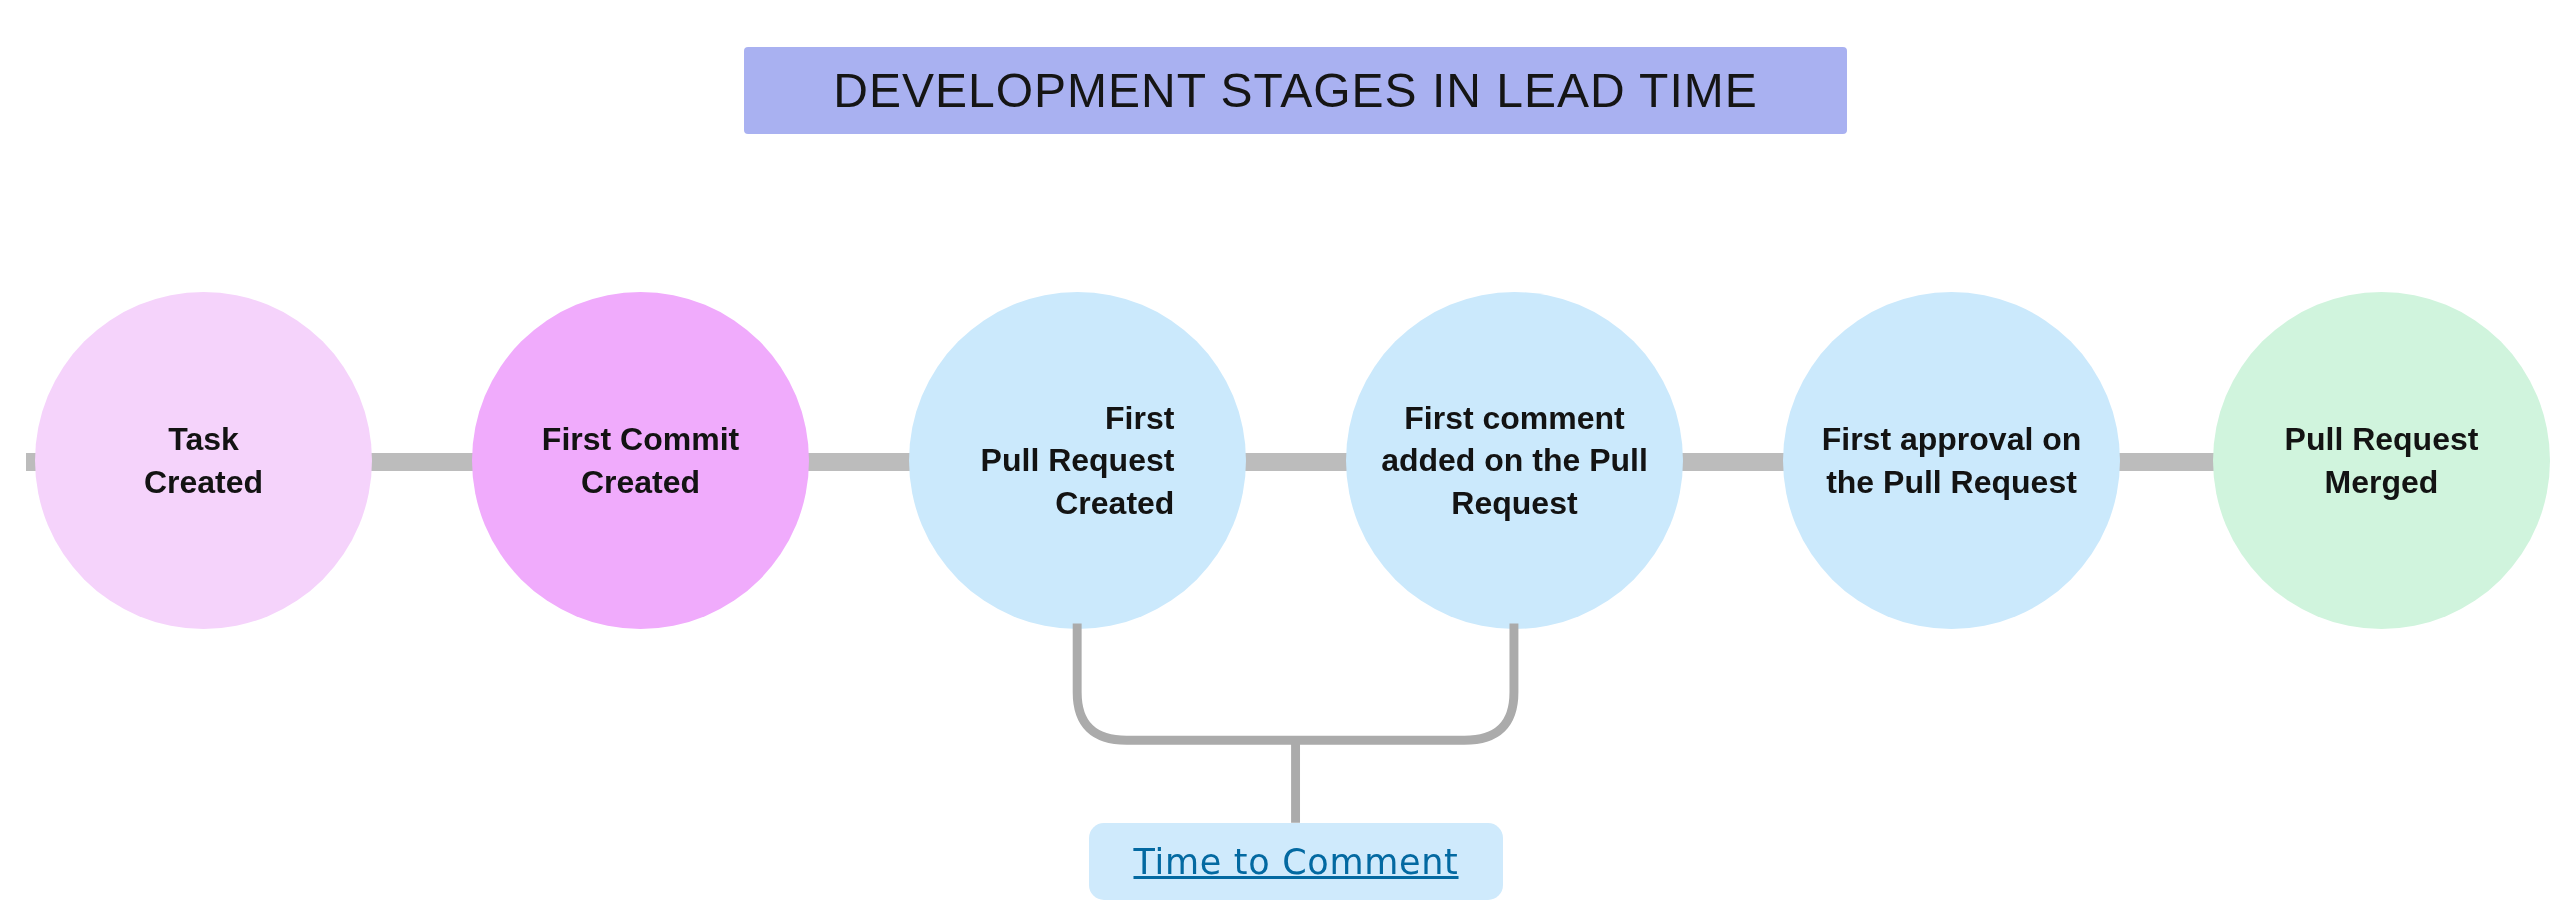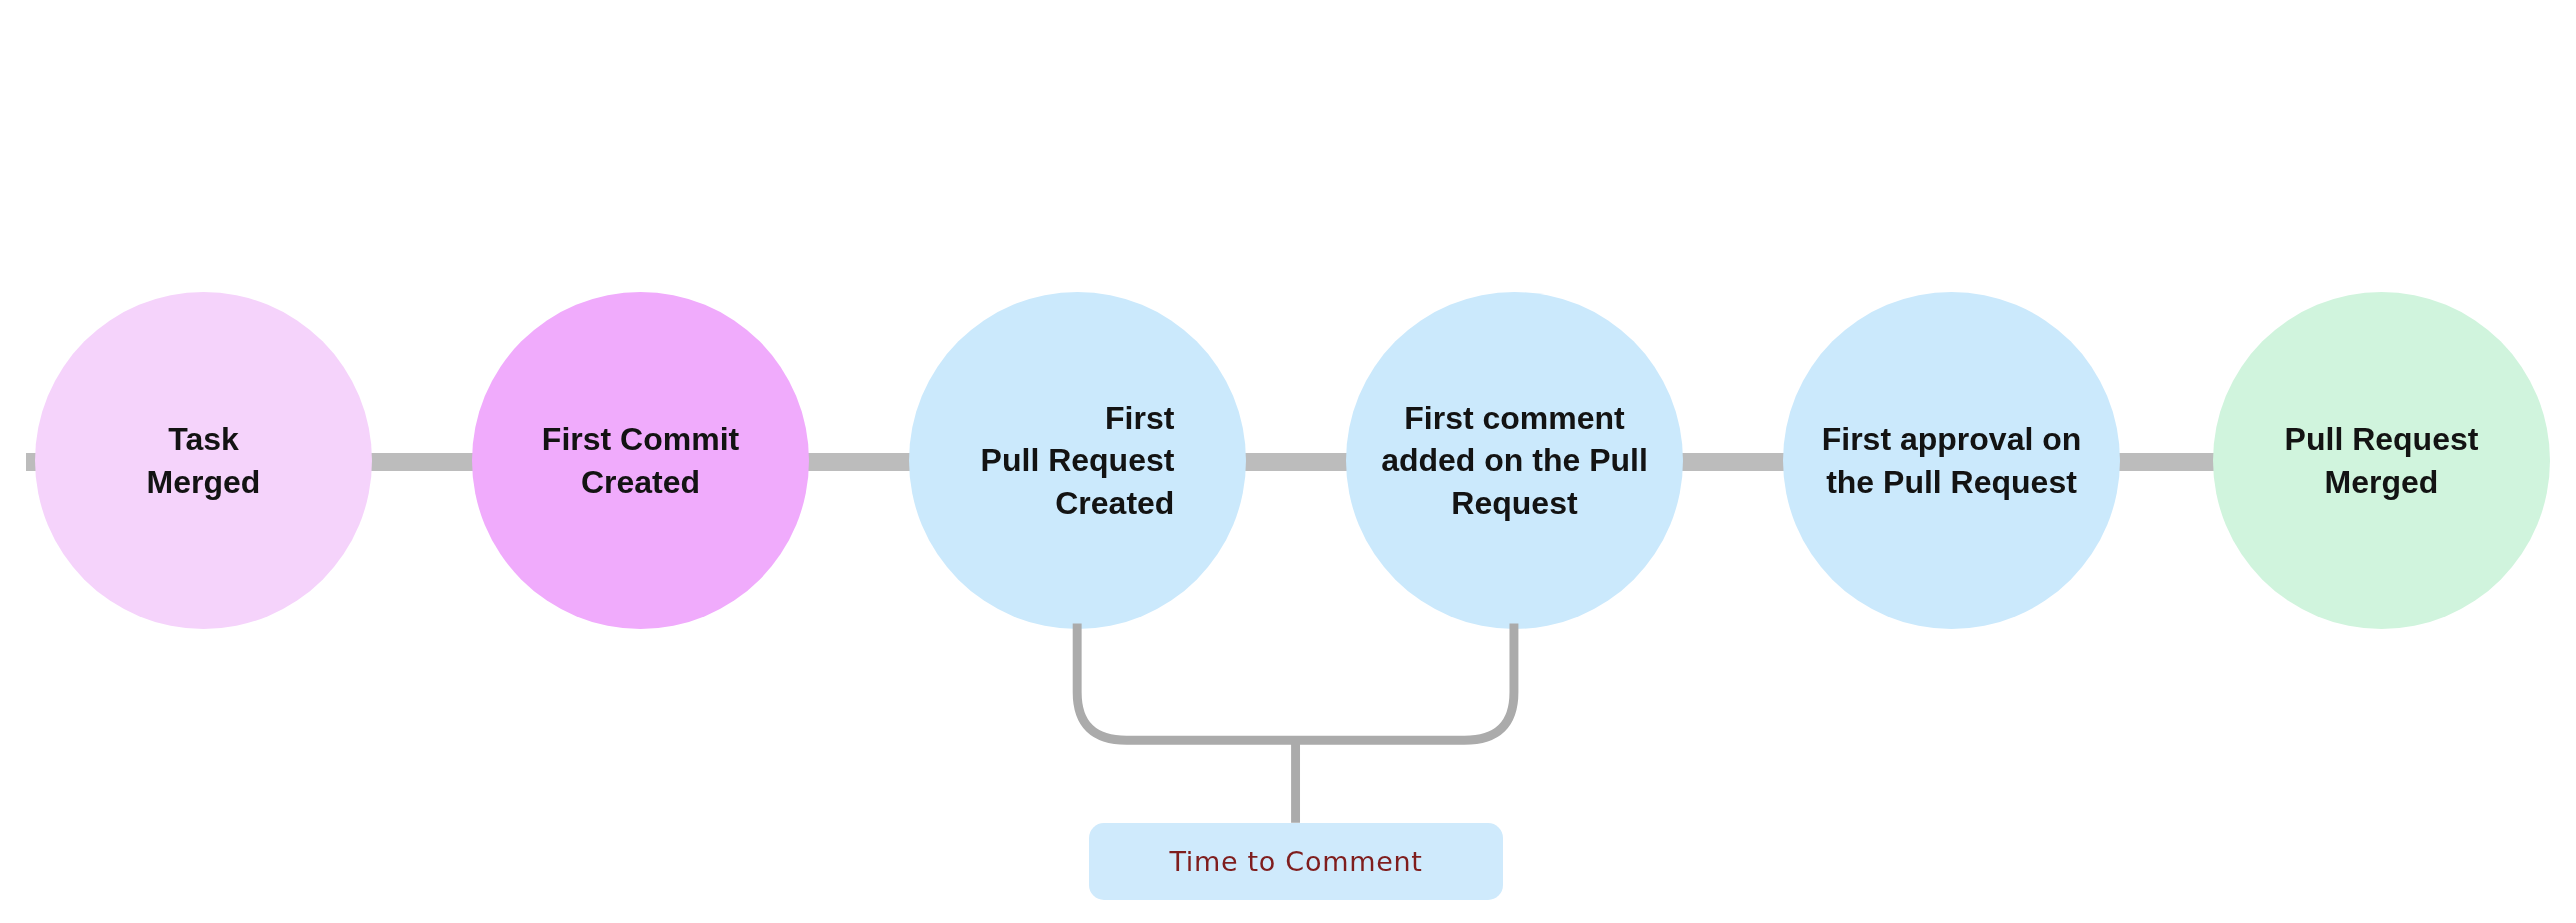--- a/index.html
+++ b/index.html
@@ -74,38 +74,42 @@
   .annotation-badge {
     position: absolute;
     left: 1089px; top: 823px;
     width: 414px; height: 77px;
     border-radius: 15px;
     z-index: 3;
     display: flex; align-items: center; justify-content: center;
   }
   .annotation-badge .annotation-text {
     font-family: "DejaVu Sans", cursive;
-    font-size: 27px;
+    font-size: 35px;
     font-weight: 400;
     letter-spacing: 0.7px;
-    color: #7f1d1d;
+    color: #0369a1;
     white-space: nowrap;
+    text-decoration: underline;
   }
 </style>
 </head>
 <body>
 
 <div class="canvas">
 
+  <div class="title-banner" style="background-color: rgb(169, 177, 241);">
+    <span class="title-text">DEVELOPMENT STAGES IN LEAD TIME</span>
+  </div>
 
   <div class="connector" style="background-color: rgb(188, 188, 188);"></div>
 
   <div class="stage s1" style="background-color: rgb(245, 211, 251);">
     <span class="stage-label">Task
-Merged</span>
+Created</span>
   </div>
   <div class="stage s2" style="background-color: #f0abfc;">
     <span class="stage-label">First Commit
 Created</span>
   </div>
   <div class="stage s3" style="background-color: rgb(203, 233, 252);">
     <span class="stage-label">First
 Pull Request
 Created</span>
   </div>

